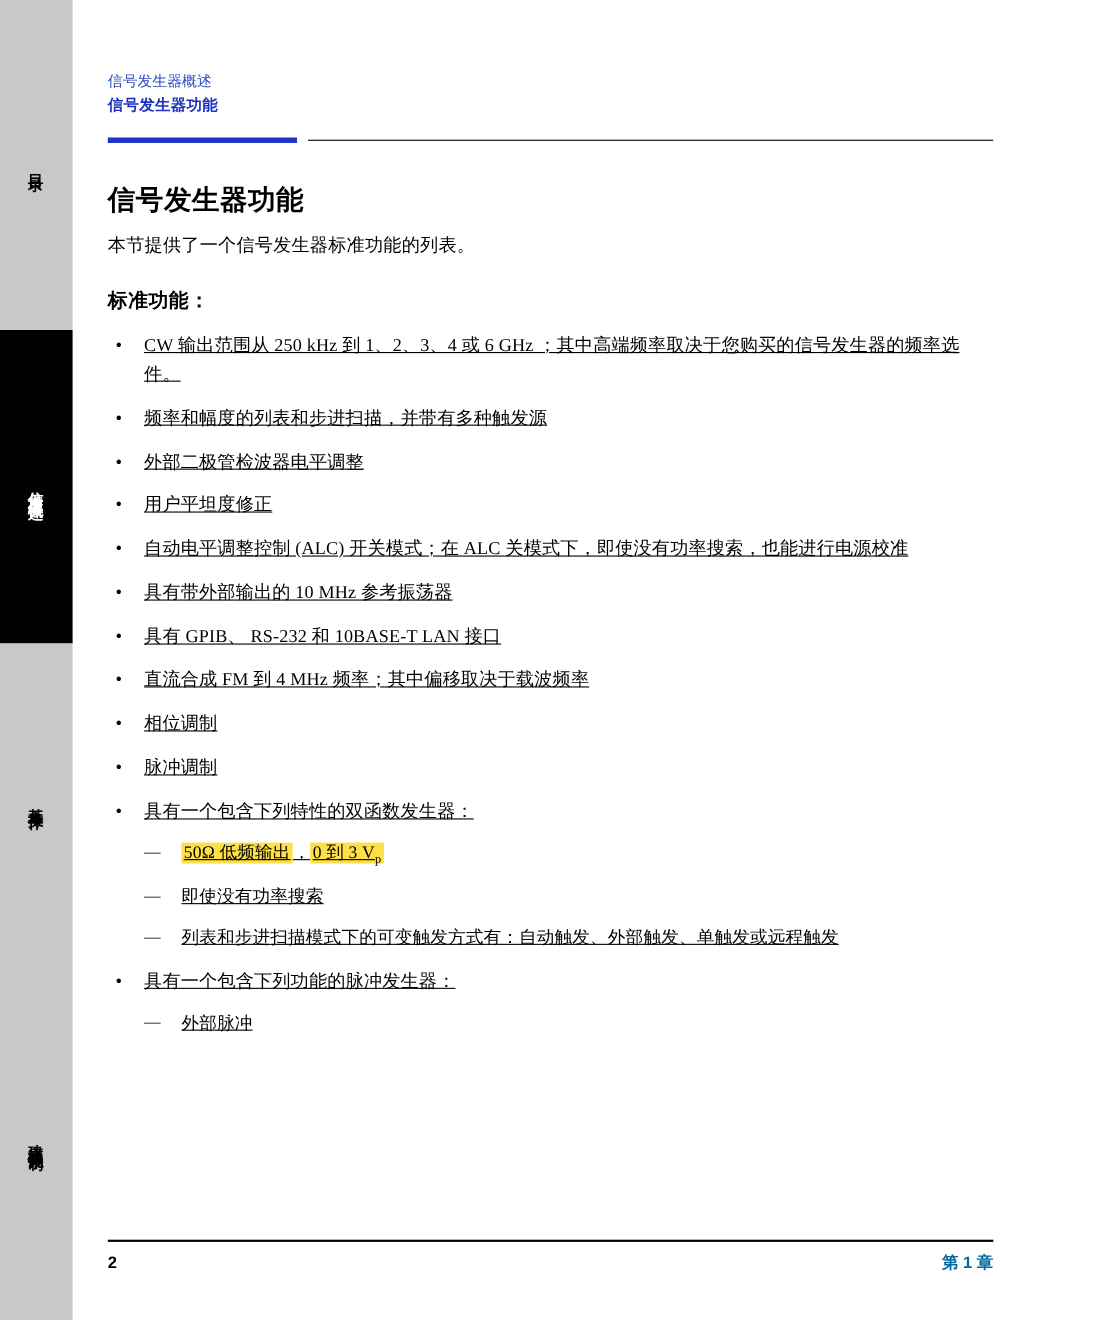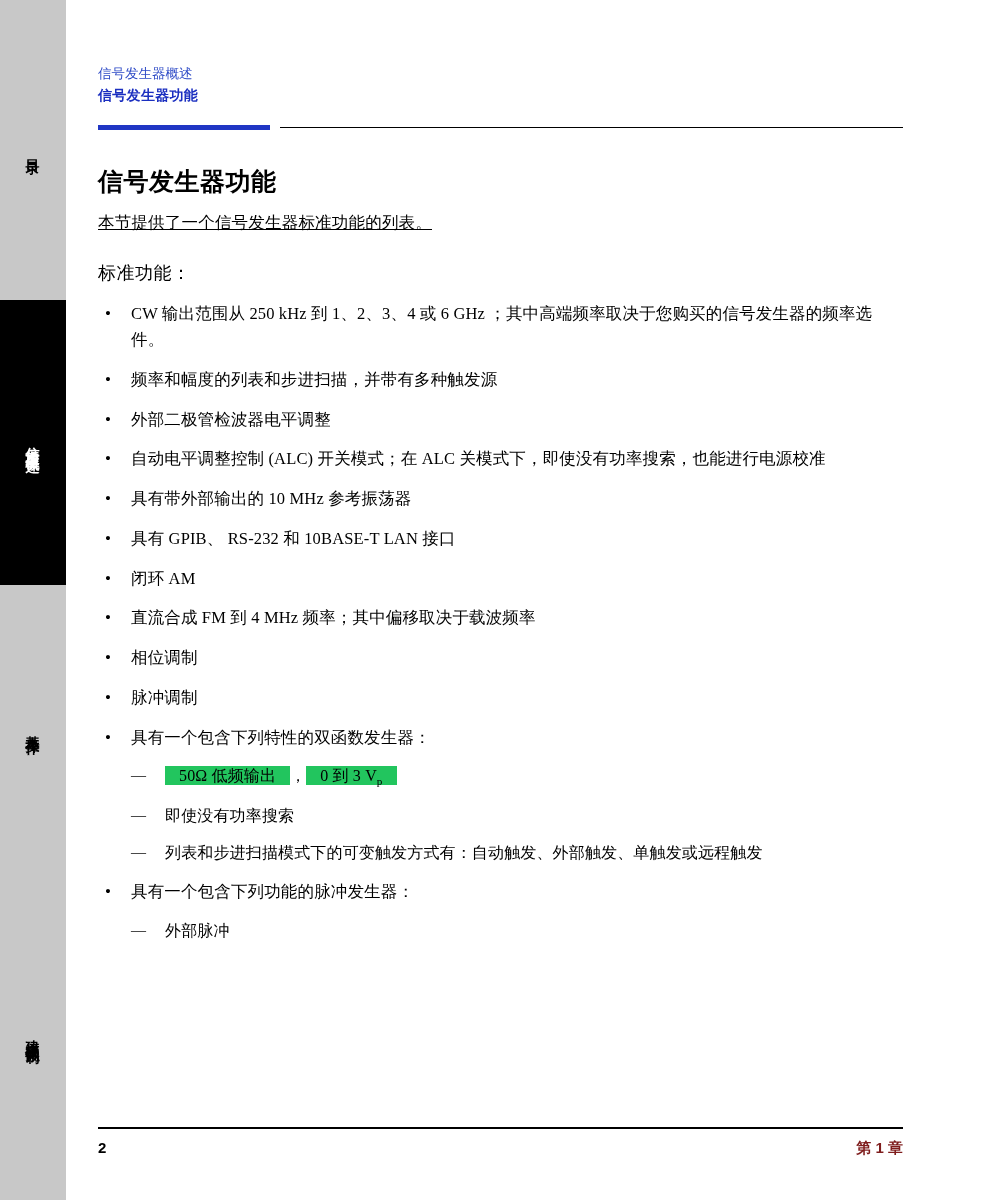--- a/index.html
+++ b/index.html
@@ -101,34 +101,34 @@
     font-family: "Liberation Sans", sans-serif;
     font-size: 25px;
     font-weight: bold;
     margin: 26px 0 0 0;
     letter-spacing: 0.5px;
   }
   p.intro {
     font-size: 16.5px;
     margin: 14px 0 18px 0;
     letter-spacing: 0.2px;
-    text-decoration: underline;
   }
   h2.sub {
     font-family: "Liberation Sans", sans-serif;
     font-size: 18px;
-    font-weight: normal;
+    font-weight: bold;
     margin: 27px 0 0 0;
     letter-spacing: 0.5px;
   }
 
   ul.lvl1 {
     list-style: none;
     margin: 16px 0 0 0;
     padding: 0;
+    text-decoration: underline;
   }
   ul.lvl1 > li {
     position: relative;
     padding-left: 33px;
     font-size: 16.5px;
     line-height: 1.62;
     margin-bottom: 13px;
     letter-spacing: 0.15px;
   }
   ul.lvl1 > li::before {
@@ -153,22 +153,22 @@
   }
   ul.lvl2 > li::before {
     content: "\2014";
     position: absolute;
     left: 0;
     top: 0;
     font-size: 15px;
   }
 
   .hl {
-    background: #22c55e;
-    padding: 1px 14px;
+    background: #fde047;
+    padding: 1px 2px;
   }
   sub { font-size: 0.7em; }
 
   
   .footer {
     position: absolute;
     left: 98px;
     right: 97px;
     bottom: 42px;
   }
@@ -180,21 +180,21 @@
   .footer-row {
     display: flex;
     justify-content: space-between;
     align-items: baseline;
     margin-top: 10px;
     font-family: "Liberation Sans", sans-serif;
     font-size: 15px;
     font-weight: bold;
   }
   .footer-left { color: #000000; }
-  .footer-right { color: #7f1d1d; }
+  .footer-right { color: #0369a1; }
 </style>
 </head>
 <body>
 
 <div class="rail">
   <div class="tab grey" style="top:0px;height:300px;">
     <span>目录</span>
   </div>
   <div class="tab black" style="top:300px;height:285px;">
     <span>信号发生器概述</span>
@@ -218,24 +218,24 @@
   </div>
 
   <h1 class="title">信号发生器功能</h1>
   <p class="intro">本节提供了一个信号发生器标准功能的列表。</p>
   <h2 class="sub">标准功能：</h2>
 
   <ul class="lvl1">
     <li>CW 输出范围从 250 kHz 到 1、2、3、4 或 6 GHz ；其中高端频率取决于您购买的信号发生器的频率选件。</li>
     <li>频率和幅度的列表和步进扫描，并带有多种触发源</li>
     <li>外部二极管检波器电平调整</li>
+    <li>用户平坦度修正</li>
     <li>自动电平调整控制 (ALC) 开关模式；在 ALC 关模式下，即使没有功率搜索，也能进行电源校准</li>
     <li>具有带外部输出的 10 MHz 参考振荡器</li>
     <li>具有 GPIB、 RS-232 和 10BASE-T LAN 接口</li>
-    <li>闭环 AM</li>
     <li>直流合成 FM 到 4 MHz 频率；其中偏移取决于载波频率</li>
     <li>相位调制</li>
     <li>脉冲调制</li>
 
     <li>
       <span>具有一个包含下列特性的双函数发生器：</span>
       <ul class="lvl2">
         <li>
           <span class="hl">50Ω 低频输出</span><span>，</span><span class="hl"><span>0 到 3 V</span><sub>p</sub></span>
         </li>

